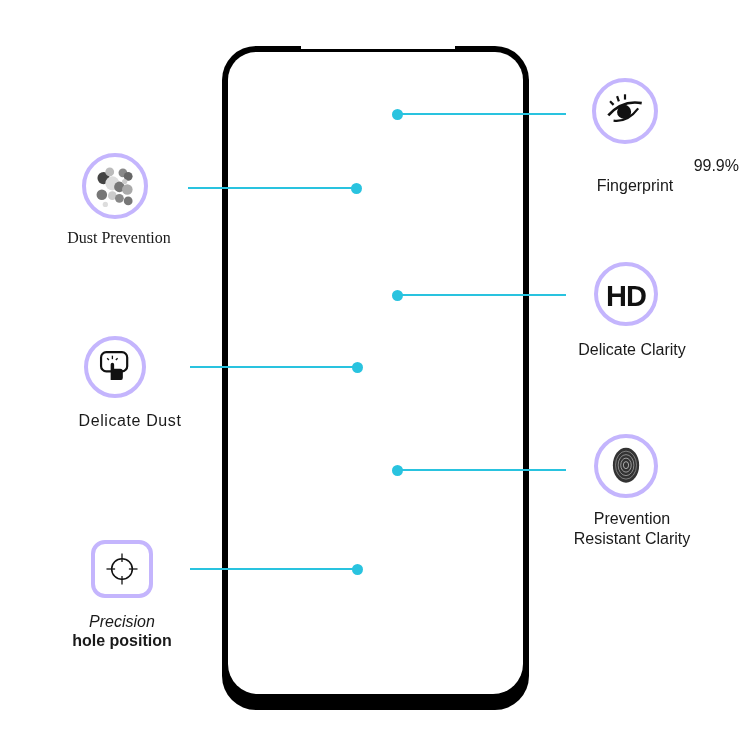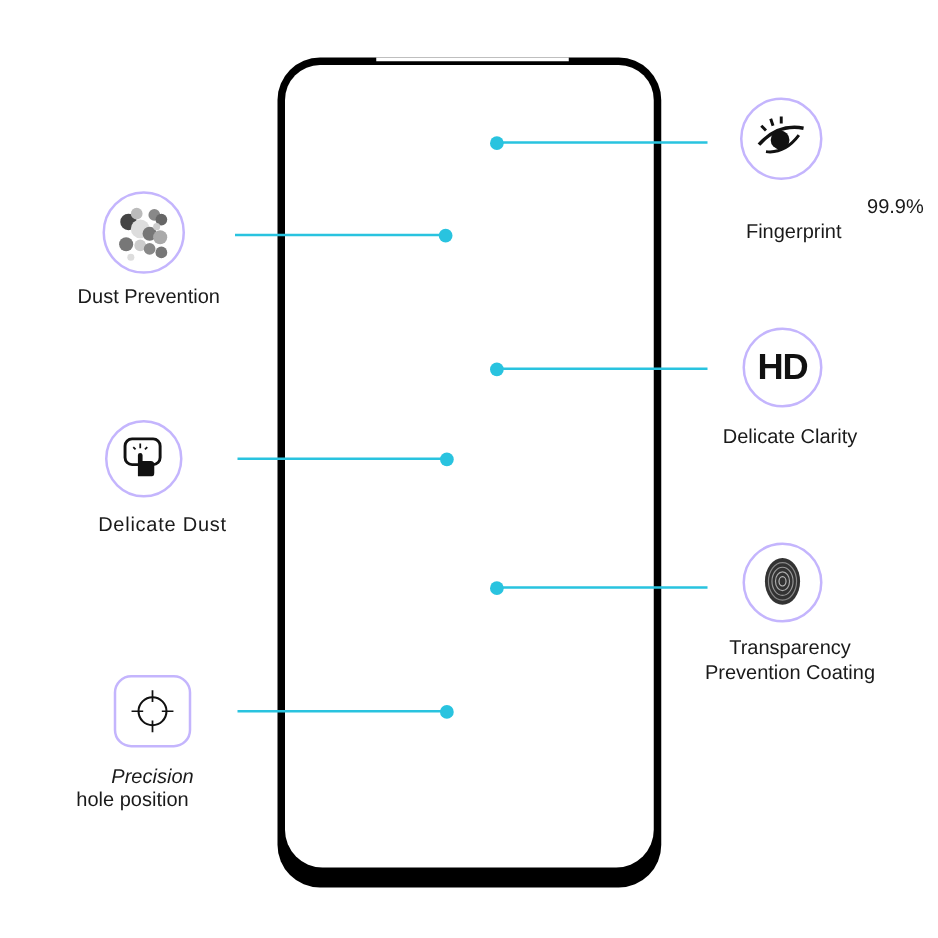--- a/index.html
+++ b/index.html
@@ -8,21 +8,21 @@
   
   .phone-outer { position: absolute; left: 222px; top: 46px; width: 307px; height: 664px;
                  background: #000; border-radius: 34px; }
   .phone-inner { position: absolute; left: 228px; top: 52px; width: 295px; height: 642px;
                  background: #fff; border-radius: 28px 28px 30px 30px; }
   .notch-cut { position: absolute; left: 301px; top: 46px; width: 154px; height: 3px; background: #fff; }
   
   .line { position: absolute; height: 2px; background: #29c3df; }
   .dot { position: absolute; width: 11px; height: 11px; border-radius: 50%; background: #29c3df; }
   
-  .icon { position: absolute; box-sizing: border-box; border: 2px solid #c4b5fd; border-radius: 50%; background: #fff; }
+  .icon { position: absolute; box-sizing: border-box; border: 4px solid #c4b5fd; border-radius: 50%; background: #fff; }
   .icon svg { position: absolute; left: 0; top: 0; width: 100%; height: 100%; }
   .label { position: absolute; text-align: center; font-size: 16px; line-height: 20px; color: #1a1a1a; white-space: nowrap; }
 </style>
 </head>
 <body>
 
 <div class="phone-outer"></div>
 <div class="phone-inner"></div>
 <div class="notch-cut"></div>
 
@@ -64,41 +64,41 @@
 
 <div class="icon" style="left:594px; top:434px; width:64px; height:64px;">
   <svg viewBox="0 0 64 64">
     <ellipse cx="32" cy="31" rx="15" ry="20" fill="#333"></ellipse>
     <ellipse cx="32" cy="31" rx="12" ry="16" fill="none" stroke="#888" stroke-width="1"></ellipse>
     <ellipse cx="32" cy="31" rx="9" ry="12" fill="none" stroke="#999" stroke-width="1"></ellipse>
     <ellipse cx="32" cy="31" rx="6" ry="8" fill="none" stroke="#aaa" stroke-width="1"></ellipse>
     <ellipse cx="32" cy="31" rx="3" ry="4" fill="none" stroke="#bbb" stroke-width="1"></ellipse>
   </svg>
 </div>
-<div class="label" style="left:556px; top:509px; width:152px;">Transparency</div>
-<div class="label" style="left:556px; top:529px; width:152px;">Prevention Coating</div>
+<div class="label" style="left:556px; top:509px; width:152px;">Prevention</div>
+<div class="label" style="left:556px; top:529px; width:152px;">Resistant Clarity</div>
 
 <div class="icon" style="left:82px; top:153px; width:66px; height:66px;">
   <svg viewBox="0 0 66 66">
     <circle cx="20" cy="24" r="7" fill="#444"></circle>
     <circle cx="27" cy="17" r="5" fill="#bbb"></circle>
     <circle cx="30" cy="30" r="8" fill="#ddd"></circle>
     <circle cx="42" cy="18" r="5" fill="#888"></circle>
     <circle cx="48" cy="22" r="5" fill="#666"></circle>
     <circle cx="38" cy="34" r="6" fill="#777"></circle>
     <circle cx="47" cy="37" r="6" fill="#aaa"></circle>
     <circle cx="18" cy="43" r="6" fill="#777"></circle>
     <circle cx="30" cy="44" r="5" fill="#ccc"></circle>
     <circle cx="38" cy="47" r="5" fill="#888"></circle>
     <circle cx="48" cy="50" r="5" fill="#777"></circle>
     <circle cx="22" cy="54" r="3" fill="#ddd"></circle>
     <circle cx="44" cy="28" r="3" fill="#ccc"></circle>
   </svg>
 </div>
-<div class="label" style="left:45px; top:228px; width:148px;">Dust Prevention</div>
+<div class="label" style="left:45px; top:228px; width:148px;font-family:Liberation Serif, serif;">Dust Prevention</div>
 
 <div class="icon" style="left:84px; top:336px; width:62px; height:62px;">
   <svg viewBox="0 0 62 62">
     <rect x="15" y="14" width="30" height="22" rx="6" fill="none" stroke="#111" stroke-width="2.5"></rect>
     <path d="M26 28 L26 46 L38 46 Q40 46 40 43 L40 36 Q40 33 37 33 L30 33 L30 28 Q30 26 28 26 Q26 26 26 28 Z" fill="#111"></path>
     <line x1="28" y1="22" x2="28" y2="18" stroke="#111" stroke-width="1.5"></line>
     <line x1="24" y1="23" x2="22" y2="21" stroke="#111" stroke-width="1.5"></line>
     <line x1="32" y1="23" x2="34" y2="21" stroke="#111" stroke-width="1.5"></line>
   </svg>
 </div>
@@ -107,13 +107,13 @@
 <div class="icon" style="left:91px; top:540px; width:62px; height:58px; border-radius:14px;">
   <svg viewBox="0 0 62 58">
     <circle cx="31" cy="29" r="12" fill="none" stroke="#111" stroke-width="1.8"></circle>
     <line x1="31" y1="11" x2="31" y2="21" stroke="#111" stroke-width="1.5"></line>
     <line x1="31" y1="37" x2="31" y2="47" stroke="#111" stroke-width="1.5"></line>
     <line x1="13" y1="29" x2="23" y2="29" stroke="#111" stroke-width="1.5"></line>
     <line x1="39" y1="29" x2="49" y2="29" stroke="#111" stroke-width="1.5"></line>
   </svg>
 </div>
 <div class="label" style="left:47px; top:612px; width:150px;font-style:italic;">Precision</div>
-<div class="label" style="left:31px; top:631px; width:150px;">hole position</div>
+<div class="label" style="left:47px; top:631px; width:150px;font-weight:bold;">hole position</div>
 
 </body></html>

